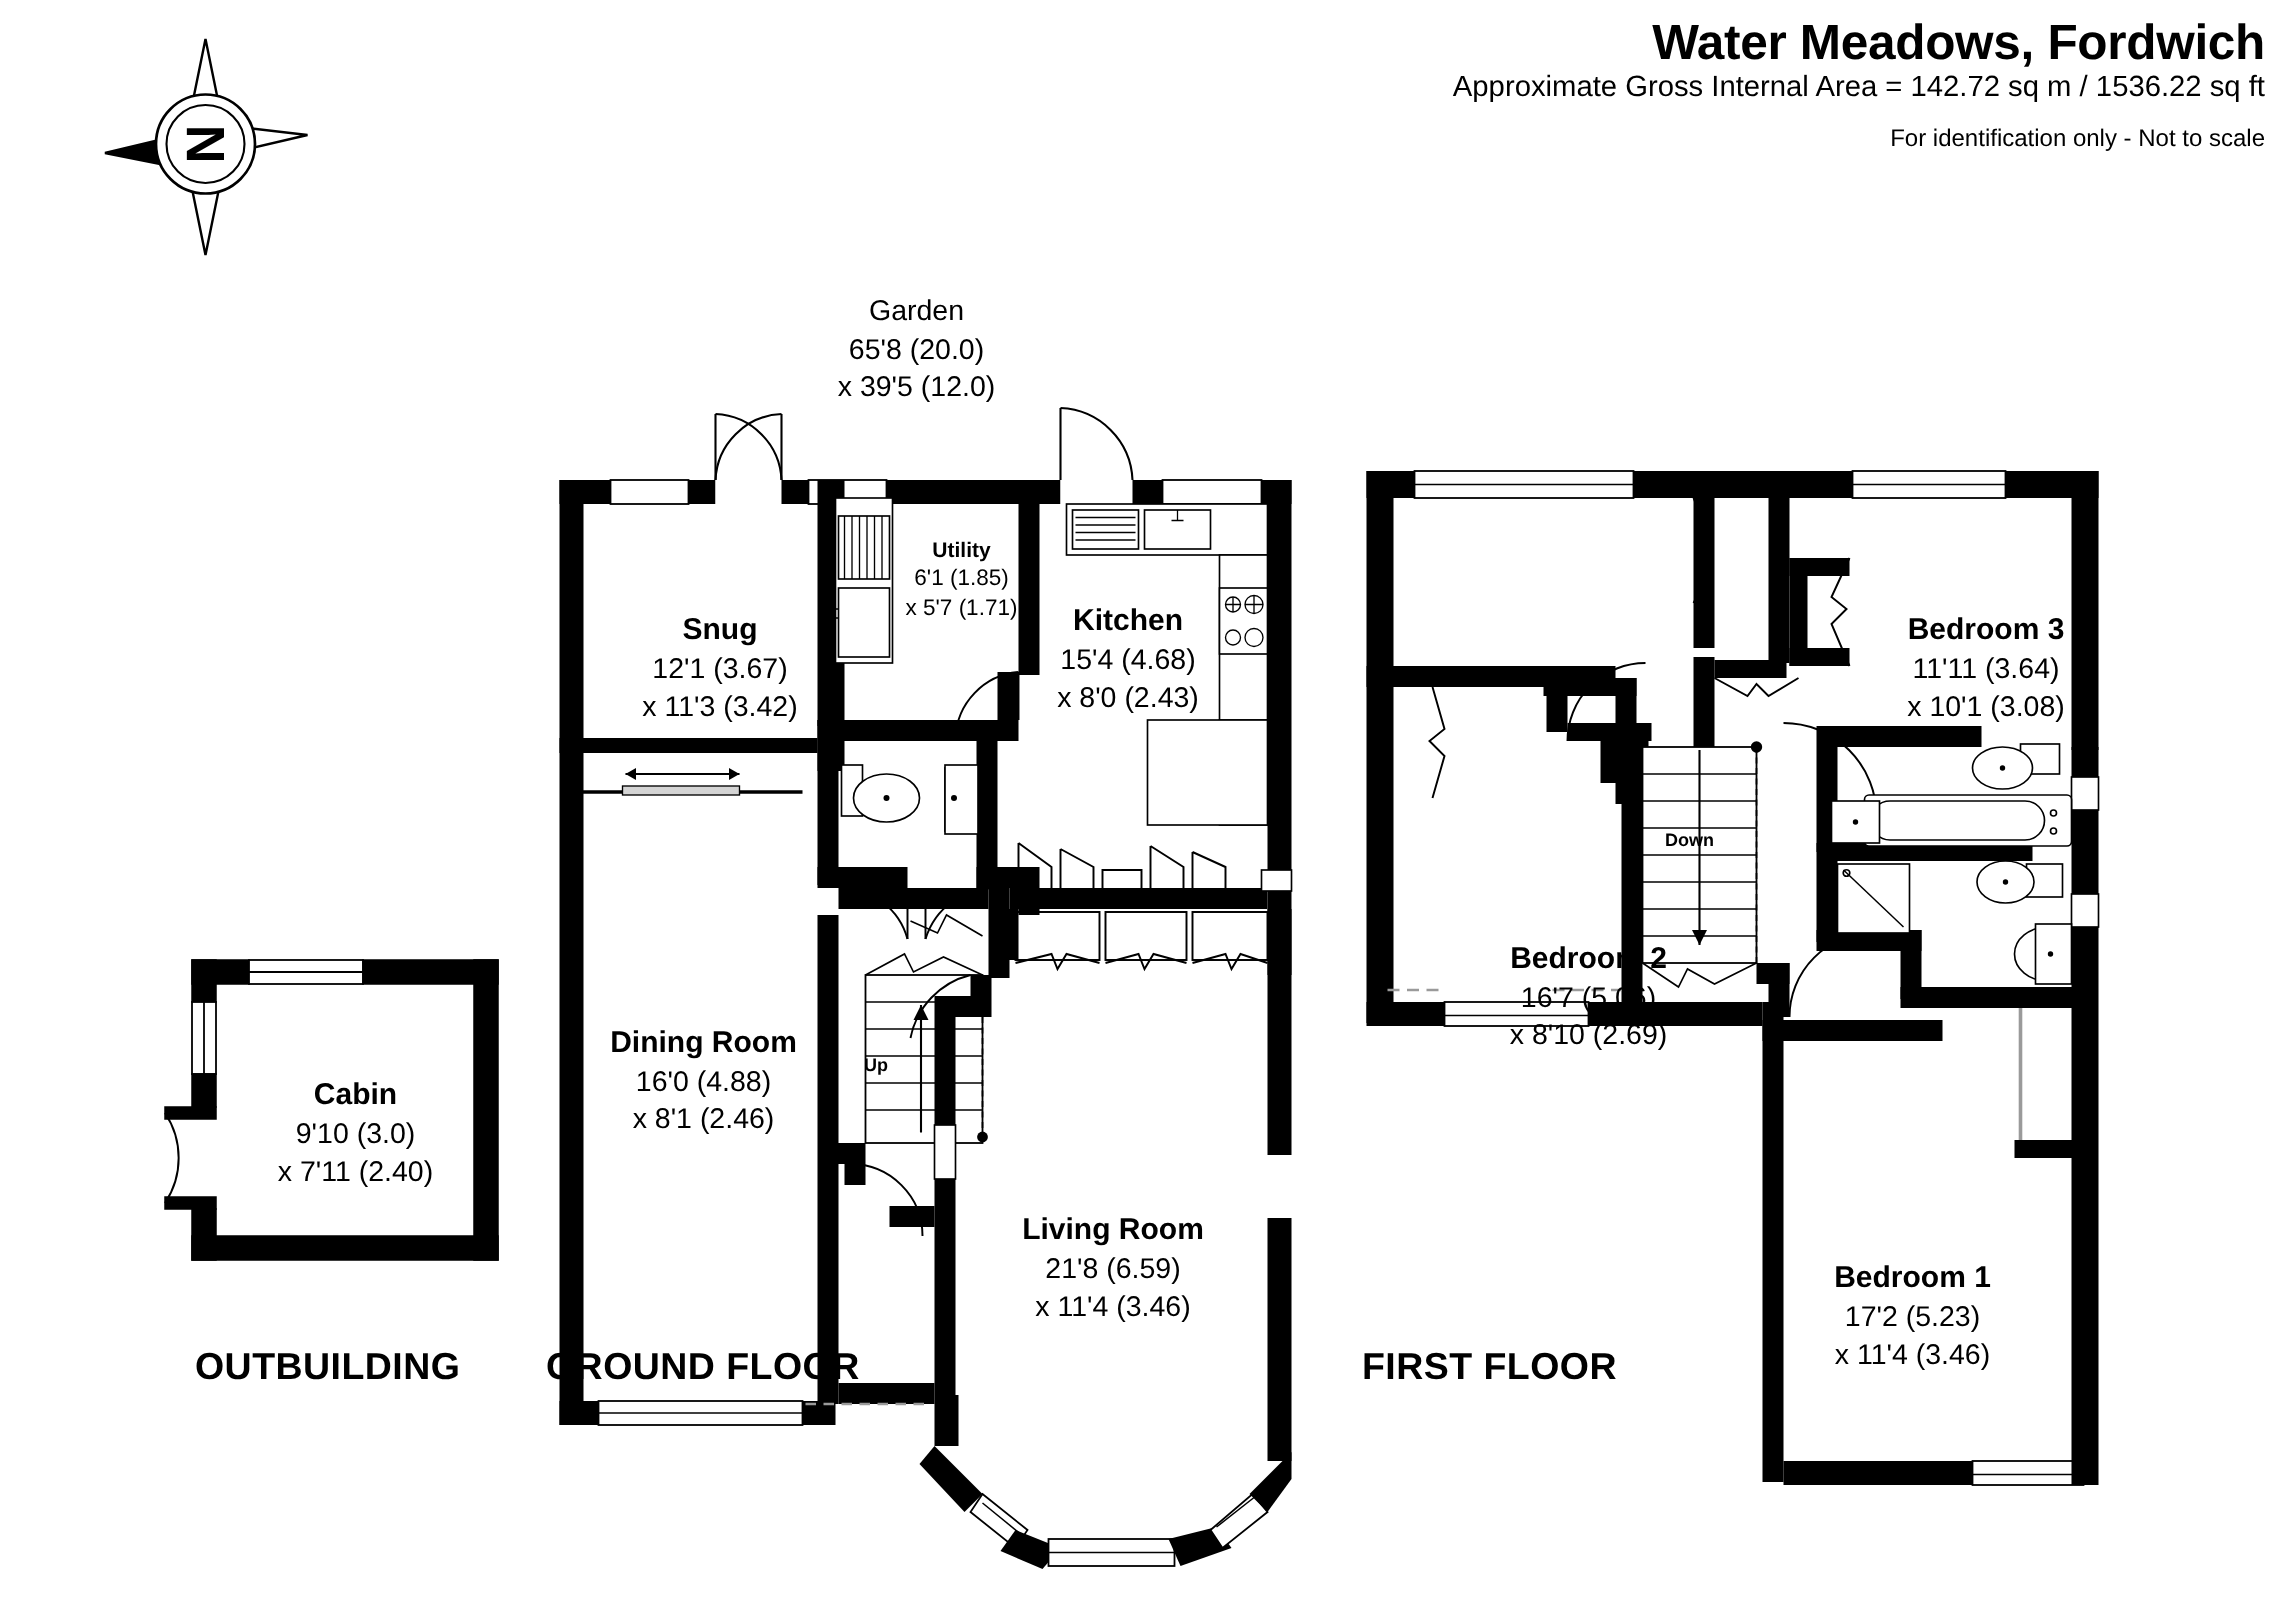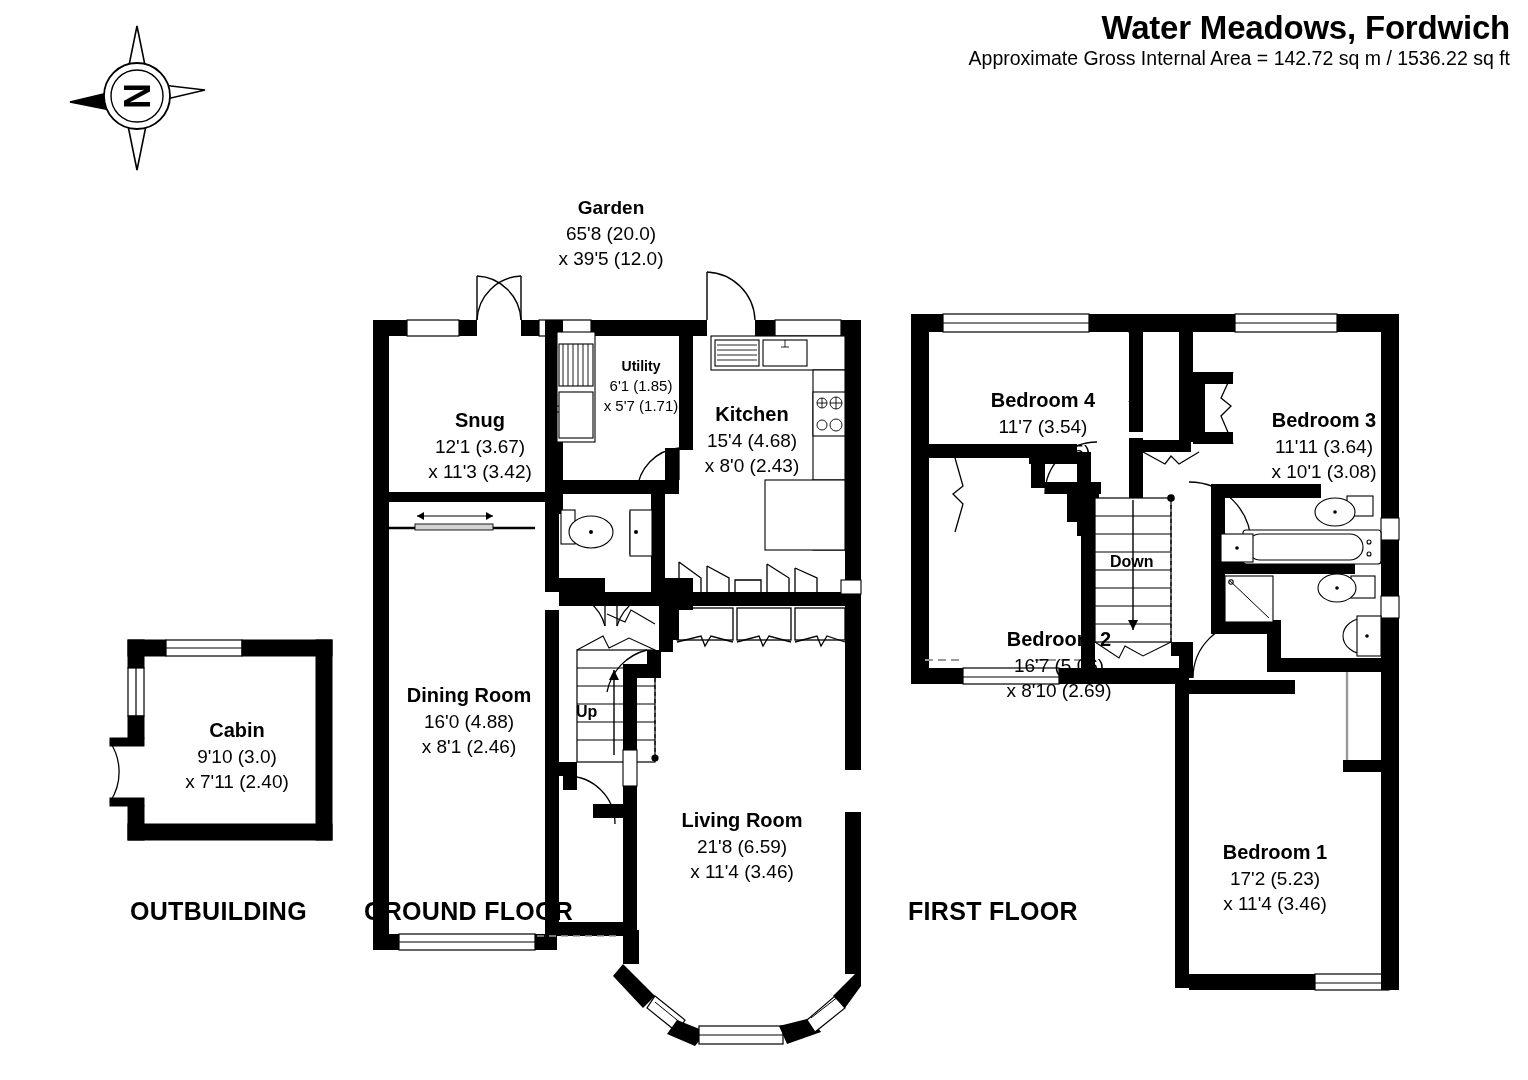--- a/index.html
+++ b/index.html
@@ -43,35 +43,36 @@
   #lab-ground{left:364px;top:897px;}
   #lab-first{left:908px;top:897px;}
 
   
   .roomtxt{ position:absolute; text-align:center; white-space:nowrap; }
   .roomtxt .rn{ font-size:20px; font-weight:bold; line-height:1.28; }
   .roomtxt .rd{ font-size:19px; line-height:1.34; }
   .roomtxt.small .rn{ font-size:14px; }
   .roomtxt.small .rd{ font-size:15px; }
 
-  .stairword{ position:absolute; font-size:16px; font-weight:bold; }
+  .stairword{ position:absolute; font-size:12px; font-weight:bold; }
 
   
   #garden-cap{ position:absolute; left:506px; top:196px; width:210px; text-align:center;}
-  #garden-cap .rn{font-size:19px;font-weight:bold;line-height:1.3;}
+  #garden-cap .rn{font-size:19px;font-weight:normal;line-height:1.3;}
   #garden-cap .rd{font-size:19px;line-height:1.35;}
 </style>
 </head>
 <body>
 
 <div id="stage">
 
   <div class="header">
     <div class="title">Water Meadows, Fordwich</div>
     <div class="subline">Approximate Gross Internal Area = 142.72 sq m / 1536.22 sq ft</div>
+    <div class="notice">For identification only - Not to scale</div>
   </div>
 
   <svg class="compass" viewBox="0 0 150 160">
 
     <polygon points="75,8 86,62 75,78 64,62" fill="#ffffff" stroke="#000" stroke-width="1.6"></polygon>
     <polygon points="75,152 86,98 75,82 64,98" fill="#ffffff" stroke="#000" stroke-width="1.6"></polygon>
     <polygon points="143,72 92,84 74,78 92,66" fill="#ffffff" stroke="#000" stroke-width="1.6"></polygon>
     <polygon points="8,84 58,72 76,80 58,94" fill="#000000" stroke="#000" stroke-width="1.6"></polygon>
     <circle cx="75" cy="78" r="33" fill="#ffffff" stroke="#000" stroke-width="1.8"></circle>
     <circle cx="75" cy="78" r="26" fill="#ffffff" stroke="#000" stroke-width="1.4"></circle>
@@ -467,25 +468,20 @@
       <line x1="420" y1="683" x2="494" y2="683" stroke="#000" stroke-width="1"></line>
       <rect x="486" y="382" width="18" height="308"></rect>
 
       <g stroke="#9a9a9a" stroke-width="2.4" fill="none">
         <path d="M452,372 L452,462"></path>
       </g>
       <rect x="448" y="460" width="42" height="12"></rect>
     </g>
   </svg>
 
-  <div class="roomtxt" style="left:955px;top:388px;width:176px;">
-    <div class="rn">Bedroom 4</div>
-    <div class="rd">11'7 (3.54)</div>
-    <div class="rd">x 8'8 (2.65)</div>
-  </div>
 
   <div class="roomtxt" style="left:1230px;top:408px;width:188px;">
     <div class="rn">Bedroom 3</div>
     <div class="rd">11'11 (3.64)</div>
     <div class="rd">x 10'1 (3.08)</div>
   </div>
 
   <div class="roomtxt" style="left:964px;top:627px;width:190px;">
     <div class="rn">Bedroom 2</div>
     <div class="rd">16'7 (5.06)</div>

